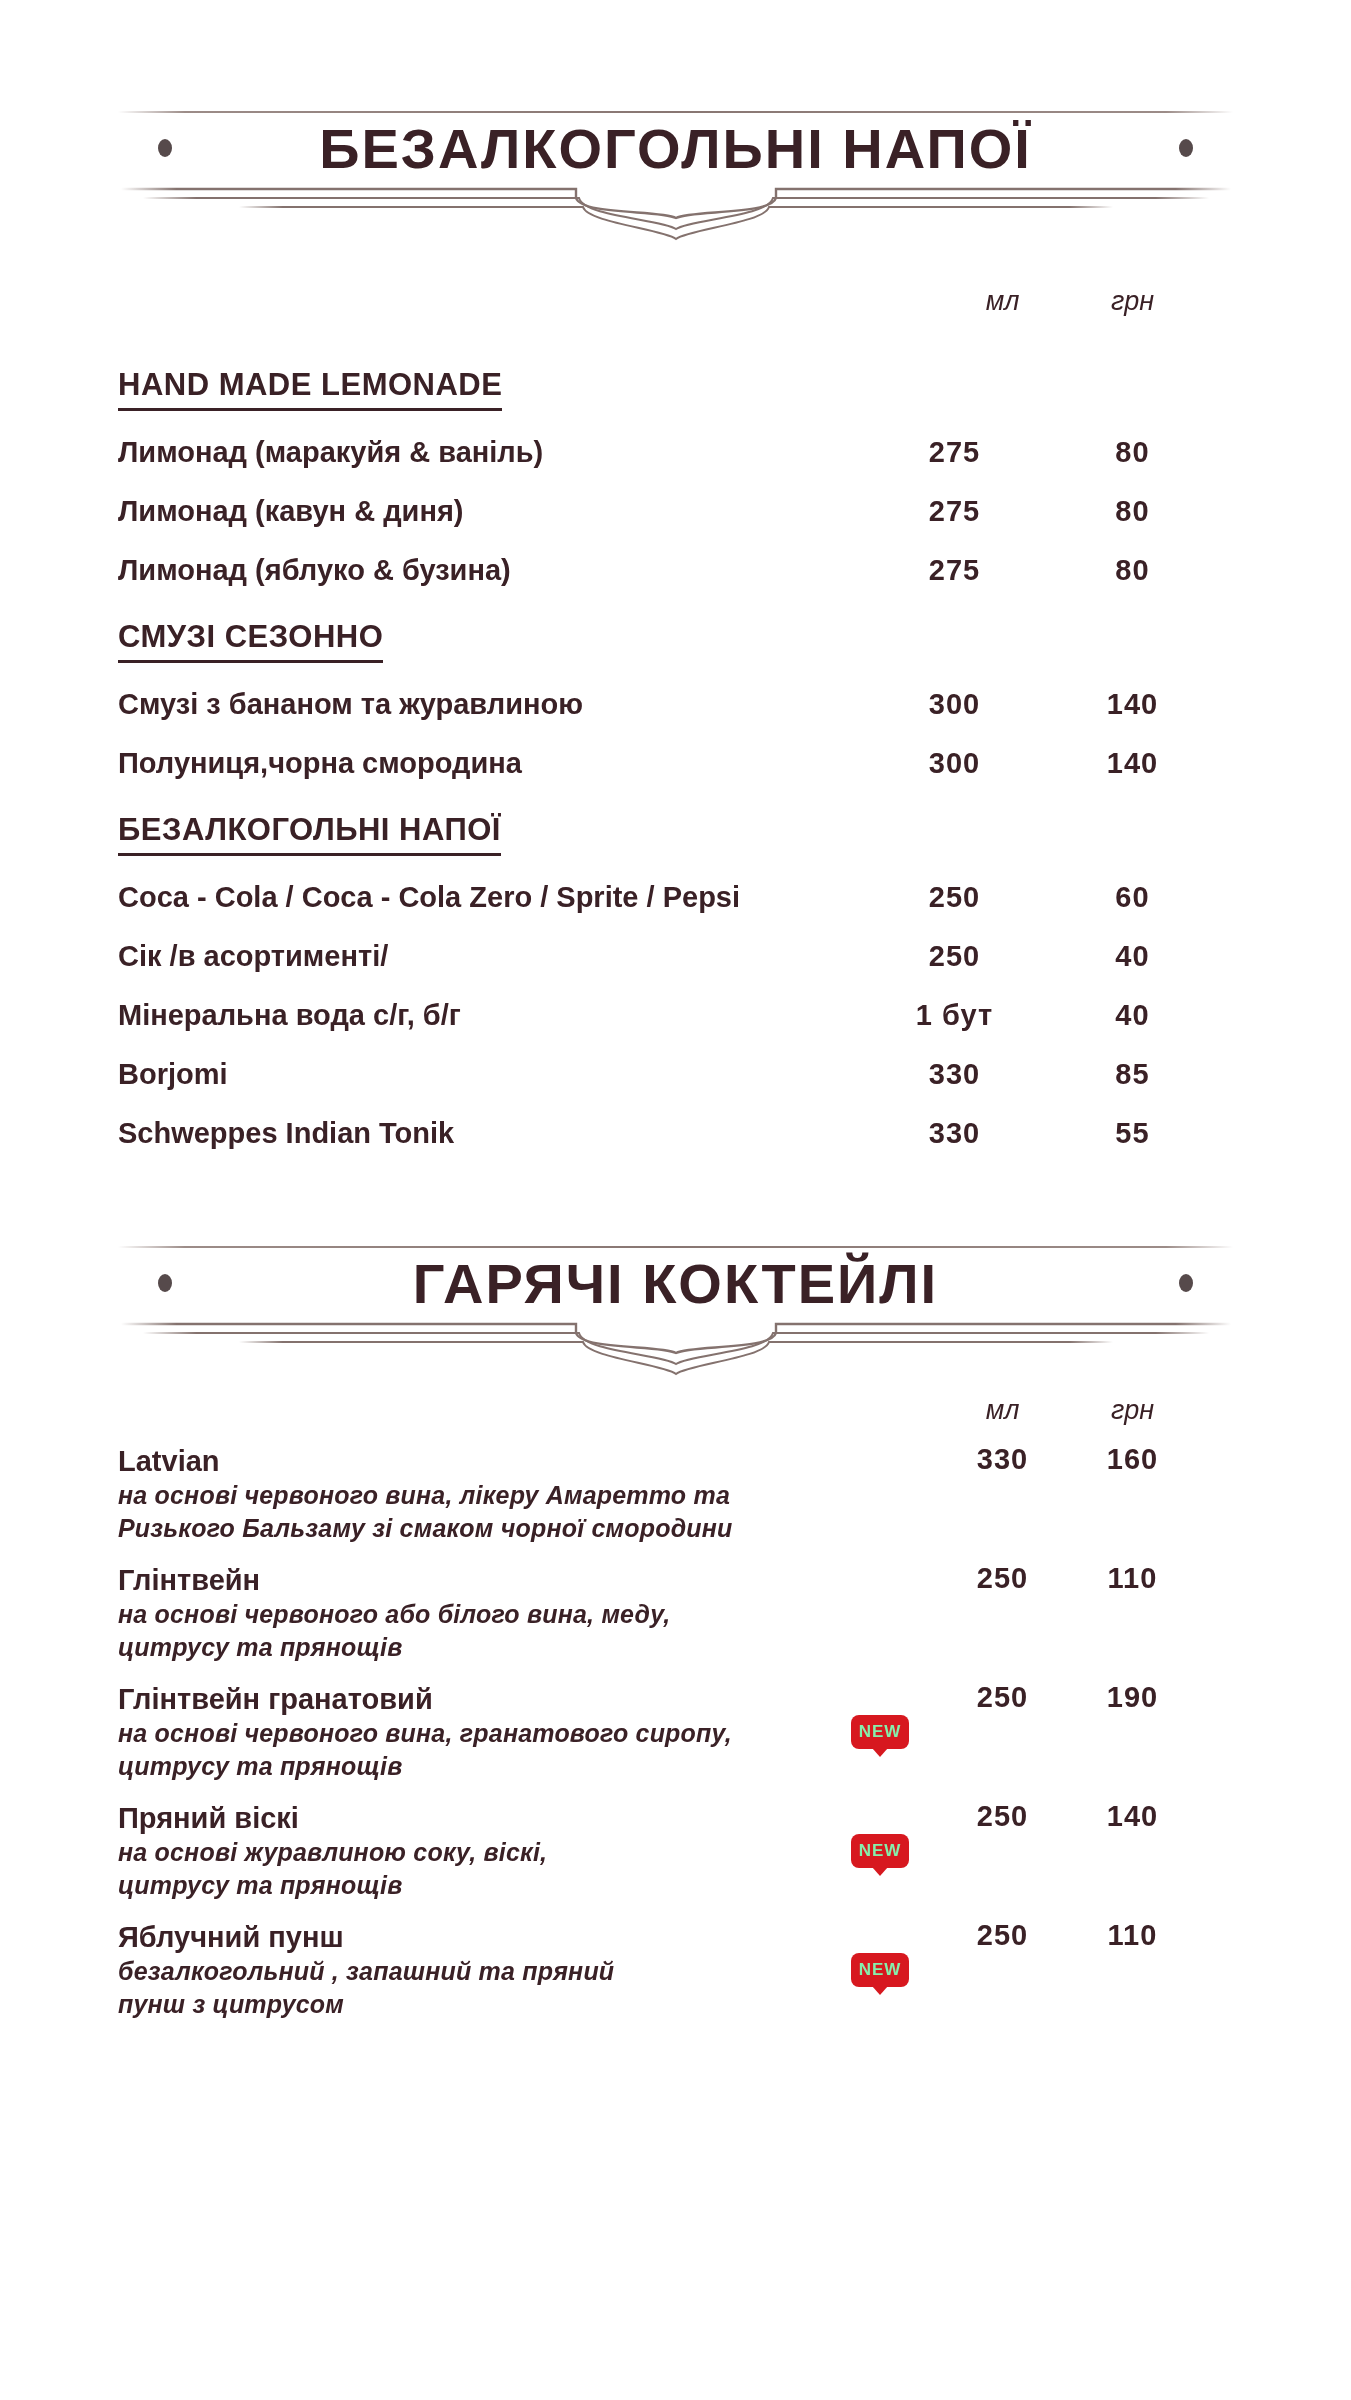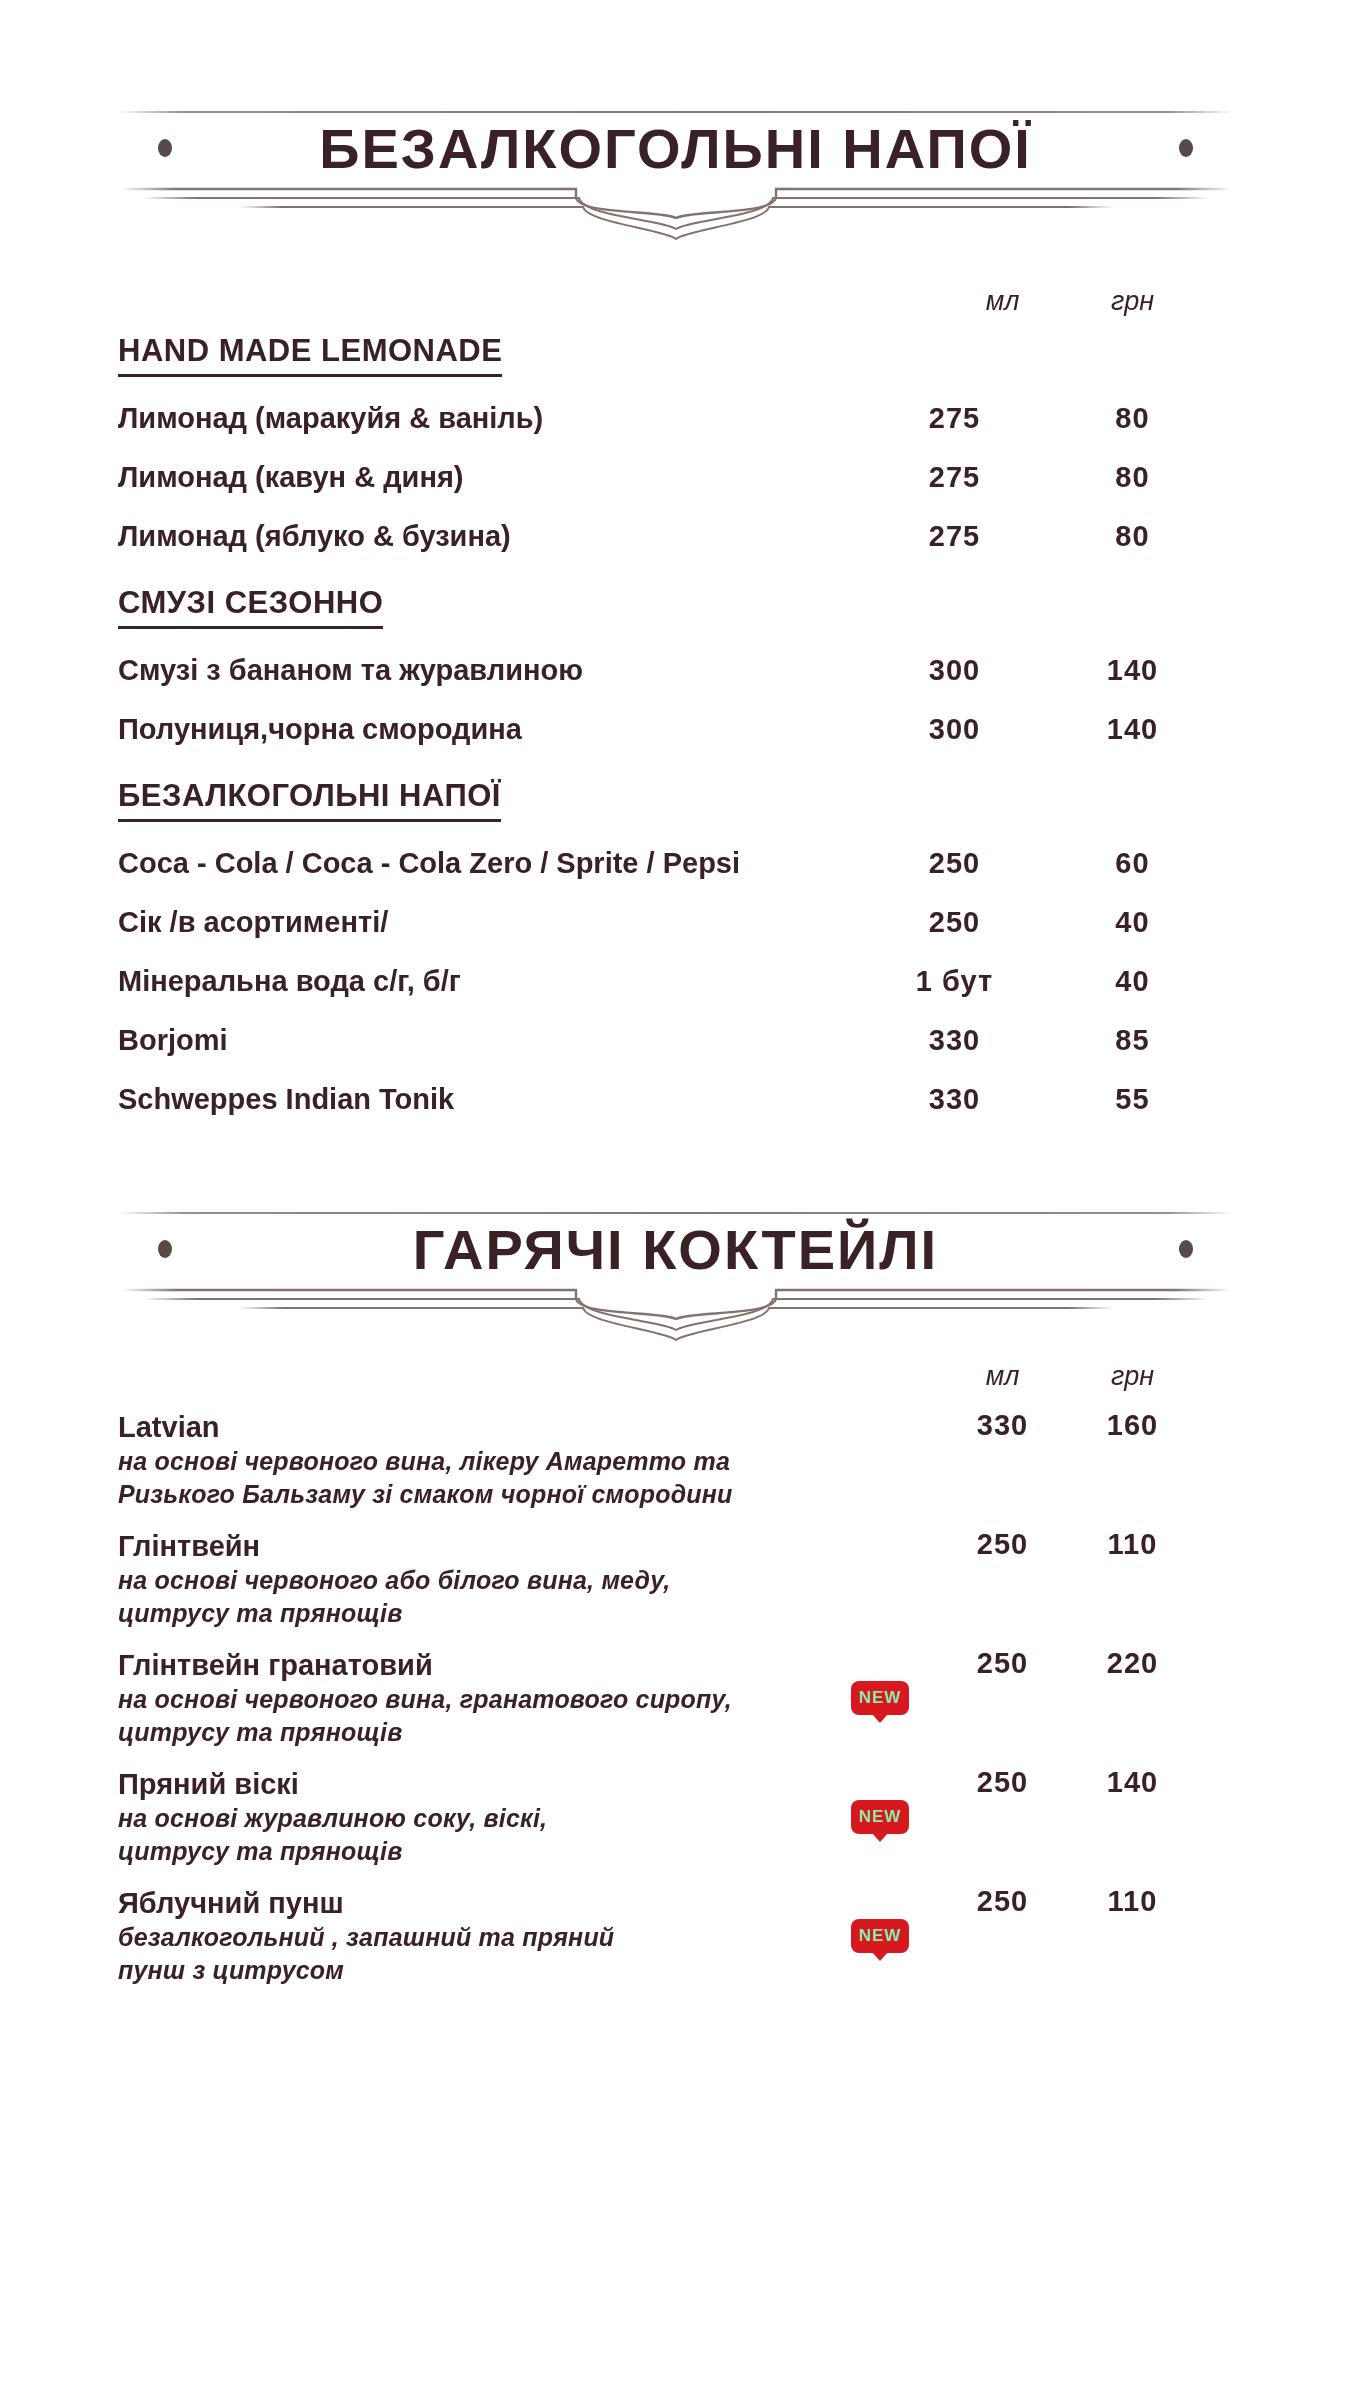--- a/index.html
+++ b/index.html
@@ -42,21 +42,21 @@
     font-style:italic;font-weight:normal;font-size:27px;line-height:36px;}
   .menu-section + .menu-section .cols{margin-top:14px;}
   .col-vol{position:absolute;left:827px;width:115px;text-align:center;}
   .col-price{position:absolute;left:957px;width:115px;text-align:center;}
 
   
   .group-heading{
     margin:15px 0 0;height:48px;display:flex;align-items:flex-end;
     font-size:31px;font-weight:bold;letter-spacing:.5px;
   }
-  .section-body > .group-heading:first-child{margin-top:10px;}
+  .section-body > .group-heading:first-child{margin-top:44px;}
   .group-heading span{
     border-bottom:3px solid #3a2126;padding-bottom:5px;display:inline-block;
   }
   .group-items{margin-top:12px;}
   .item-row{display:flex;align-items:center;height:59px;gap:48px;}
   .item-name{flex:1;font-weight:bold;font-size:29px;white-space:nowrap;}
   .item-vol{width:115px;flex:0 0 auto;text-align:center;font-weight:bold;font-size:29px;letter-spacing:1px;}
   .item-price{width:115px;flex:0 0 auto;margin-left:15px;margin-right:43px;text-align:center;font-weight:bold;font-size:29px;letter-spacing:1px;}
 
   
@@ -221,21 +221,21 @@
   </div>
           <div class="cocktail">
     <div class="cocktail-left">
       <div class="cocktail-name">Глінтвейн гранатовий</div>
       <div>
                 <div class="cocktail-desc">на основі червоного вина, гранатового сиропу,</div>
                 <div class="cocktail-desc">цитрусу та прянощів</div>
               </div>
     </div>
     <span class="item-vol">250</span>
-    <span class="item-price">220</span>
+    <span class="item-price">190</span>
   <span class="new-badge">NEW</span>
           </div>
           <div class="cocktail">
     <div class="cocktail-left">
       <div class="cocktail-name">Пряний віскі</div>
       <div>
                 <div class="cocktail-desc">на основі журавлиною соку, віскі,</div>
                 <div class="cocktail-desc">цитрусу та прянощів</div>
               </div>
     </div>

